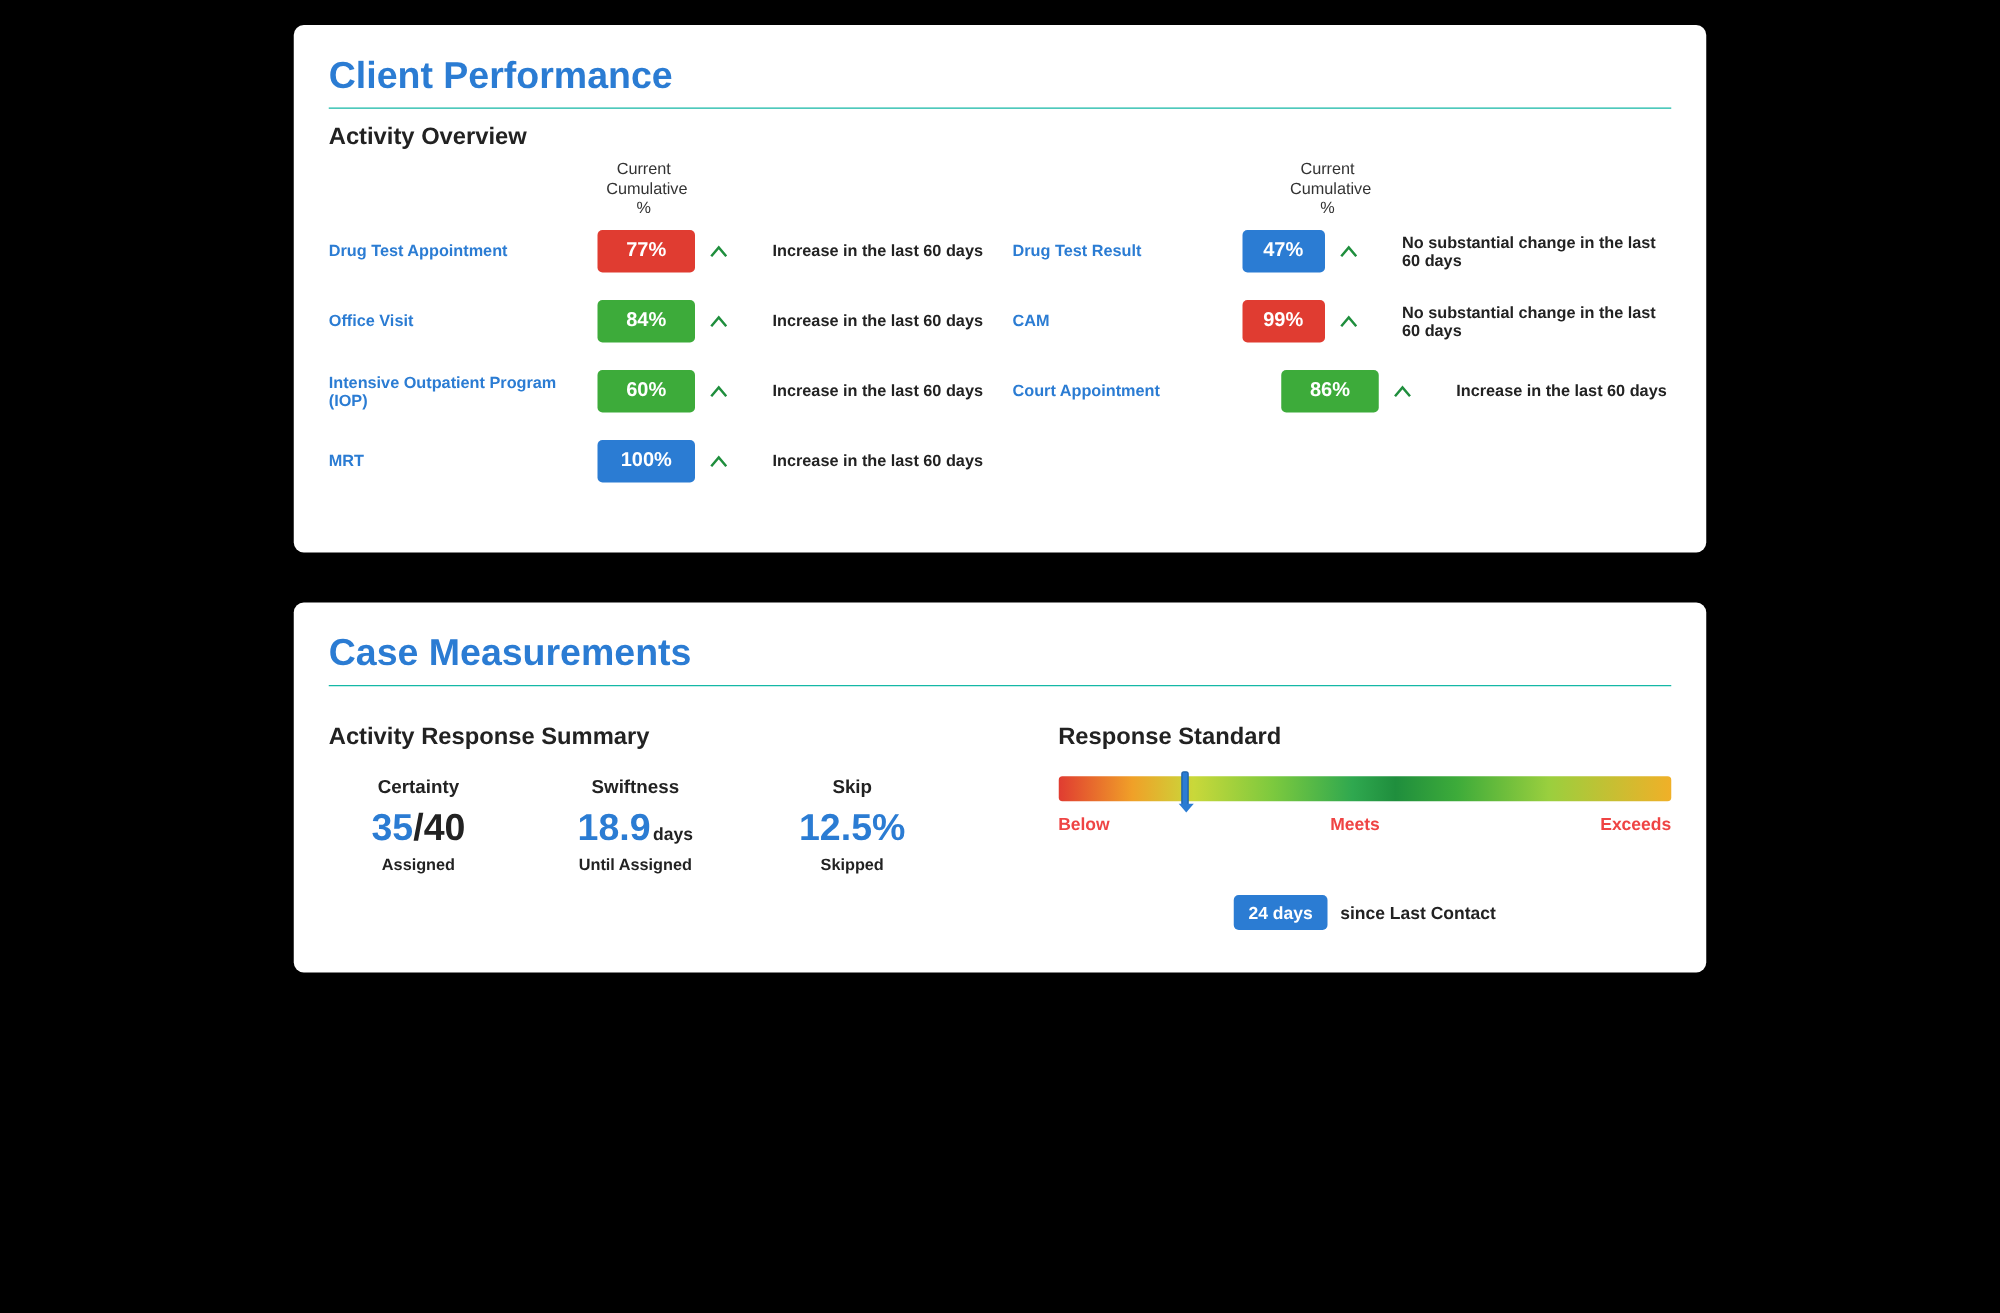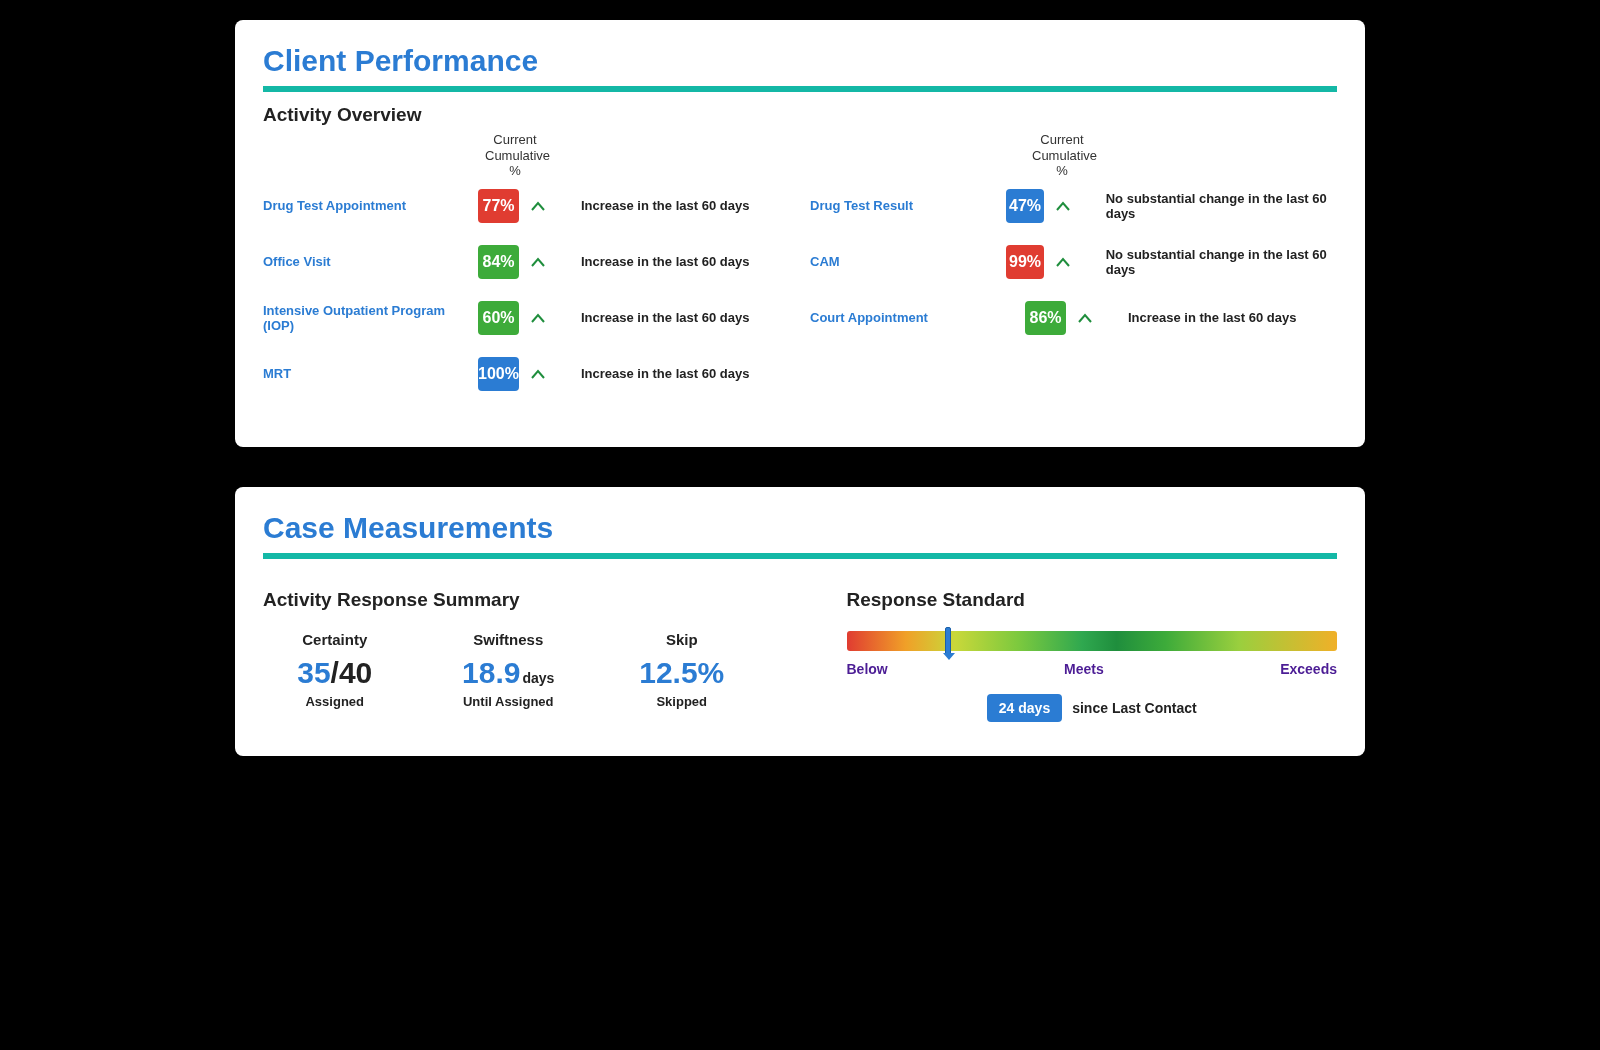--- a/index.html
+++ b/index.html
@@ -16,21 +16,21 @@
     box-shadow: 0 2px 8px rgba(0,0,0,0.3);
     margin: 0 auto 40px auto;
     width: 1130px;
     padding: 24px 28px 34px 28px;
   }
   .card-title {
     font-size: 30px;
     font-weight: 700;
     color: #2B7CD3;
     padding-bottom: 8px;
-    border-bottom: 6px solid #14b8a6;
+    border-bottom: 1px solid #14b8a6;
     margin-bottom: 12px;
   }
   .section-heading {
     font-size: 19px;
     font-weight: 700;
     color: #222;
     margin-bottom: 6px;
   }
   
   .overview-wrap {
@@ -55,21 +55,21 @@
     margin-bottom: 22px;
   }
   .metric-label {
     width: 215px;
     font-size: 13px;
     font-weight: 600;
     color: #2B7CD3;
     padding-right: 10px;
   }
   .metric-badge {
-    width: 41px;
+    width: 78px;
     height: 34px;
     border-radius: 4px;
     color: #fff;
     font-weight: 700;
     font-size: 16px;
     display: flex;
     align-items: center;
     justify-content: center;
     margin-right: 12px;
   }
@@ -160,28 +160,28 @@
     border-left: 6px solid transparent;
     border-right: 6px solid transparent;
     border-top: 7px solid #2B7CD3;
   }
   .scale-labels {
     display: flex;
     justify-content: space-between;
     margin-top: 10px;
     font-size: 14px;
     font-weight: 600;
-    color: #4c1d95;
+    color: #ef4444;
   }
   .contact-badge-row {
     display: flex;
     align-items: center;
     justify-content: center;
     gap: 10px;
-    margin-top: 17px;
+    margin-top: 49px;
   }
   .contact-badge {
     background: #2B7CD3;
     color: #fff;
     font-weight: 700;
     font-size: 14px;
     padding: 6px 12px;
     border-radius: 4px;
   }
   .contact-badge-text {

